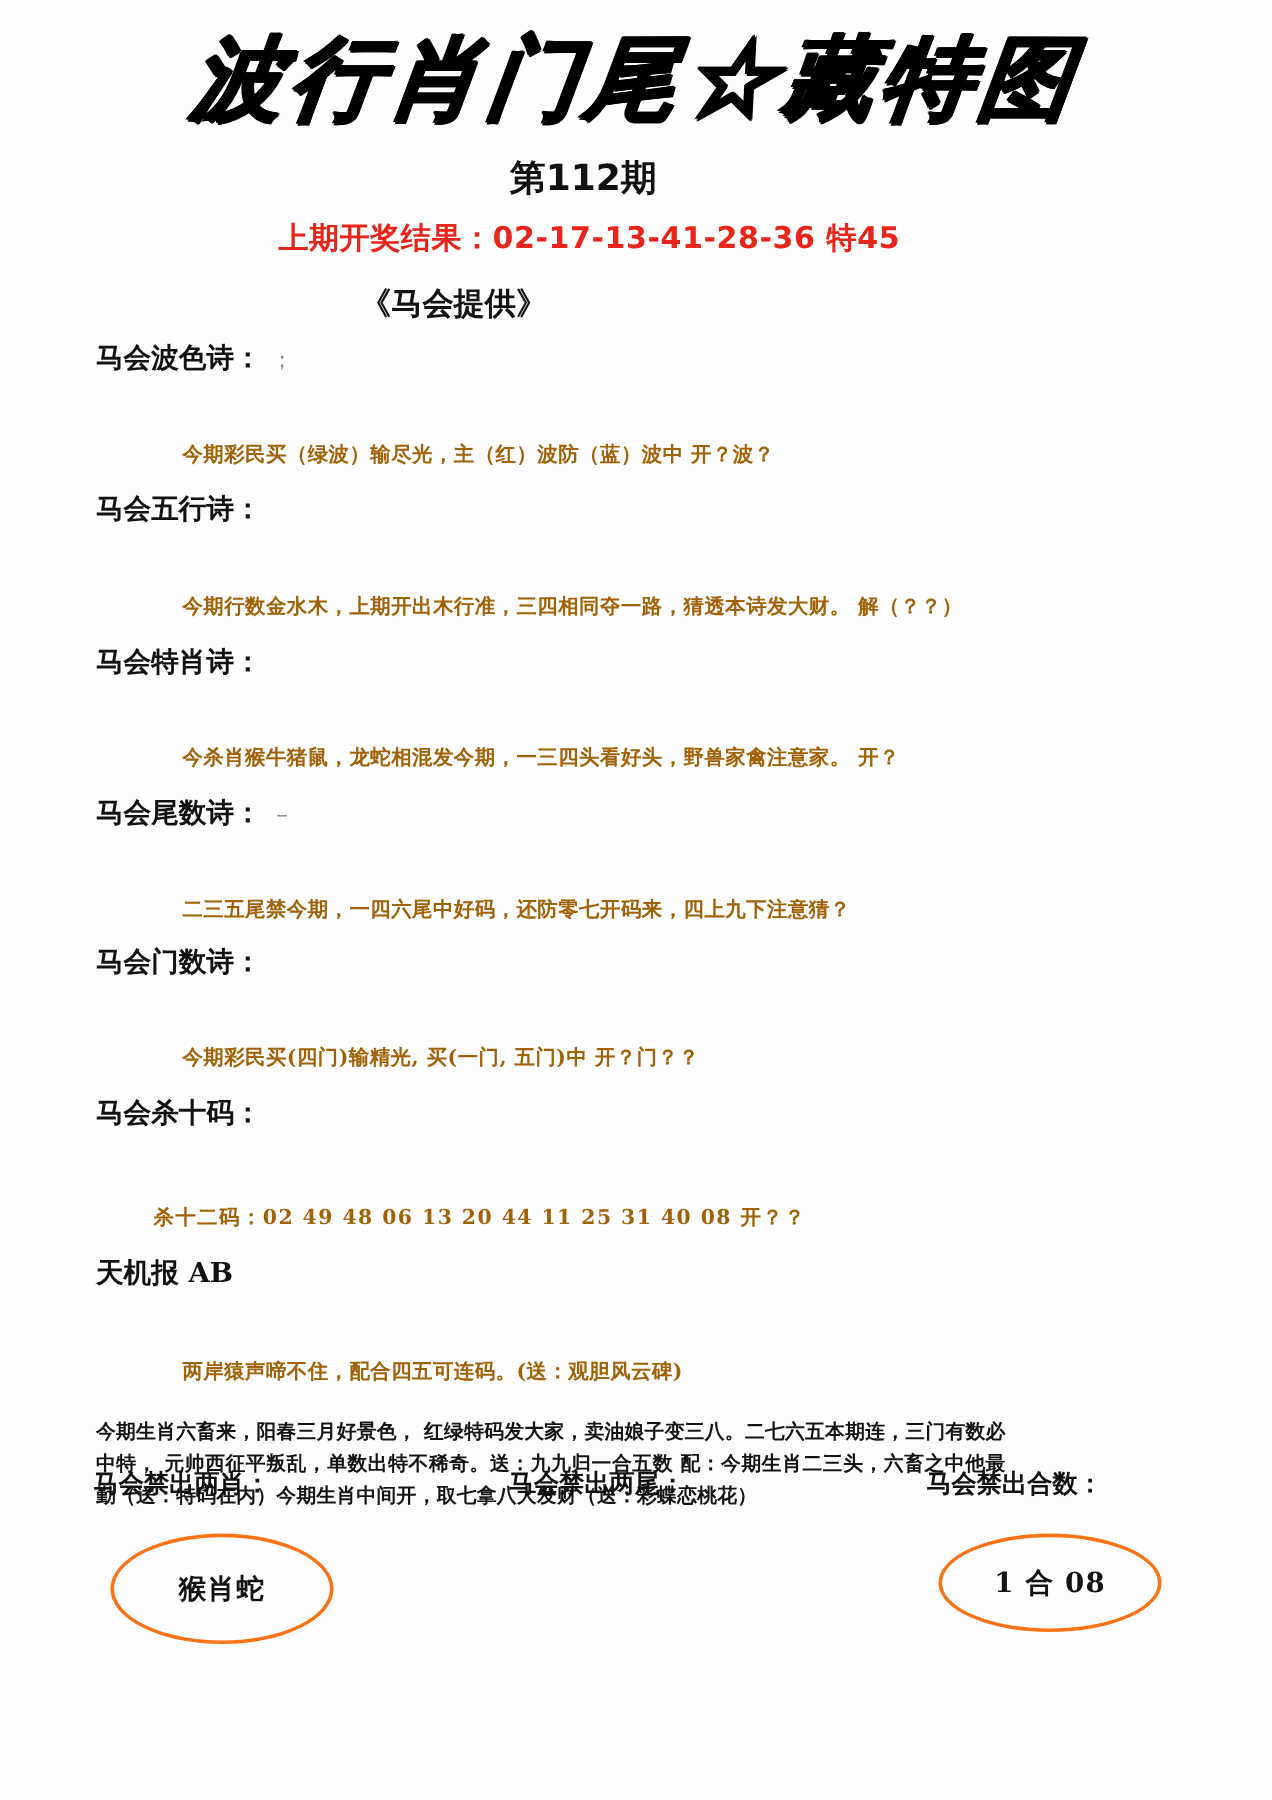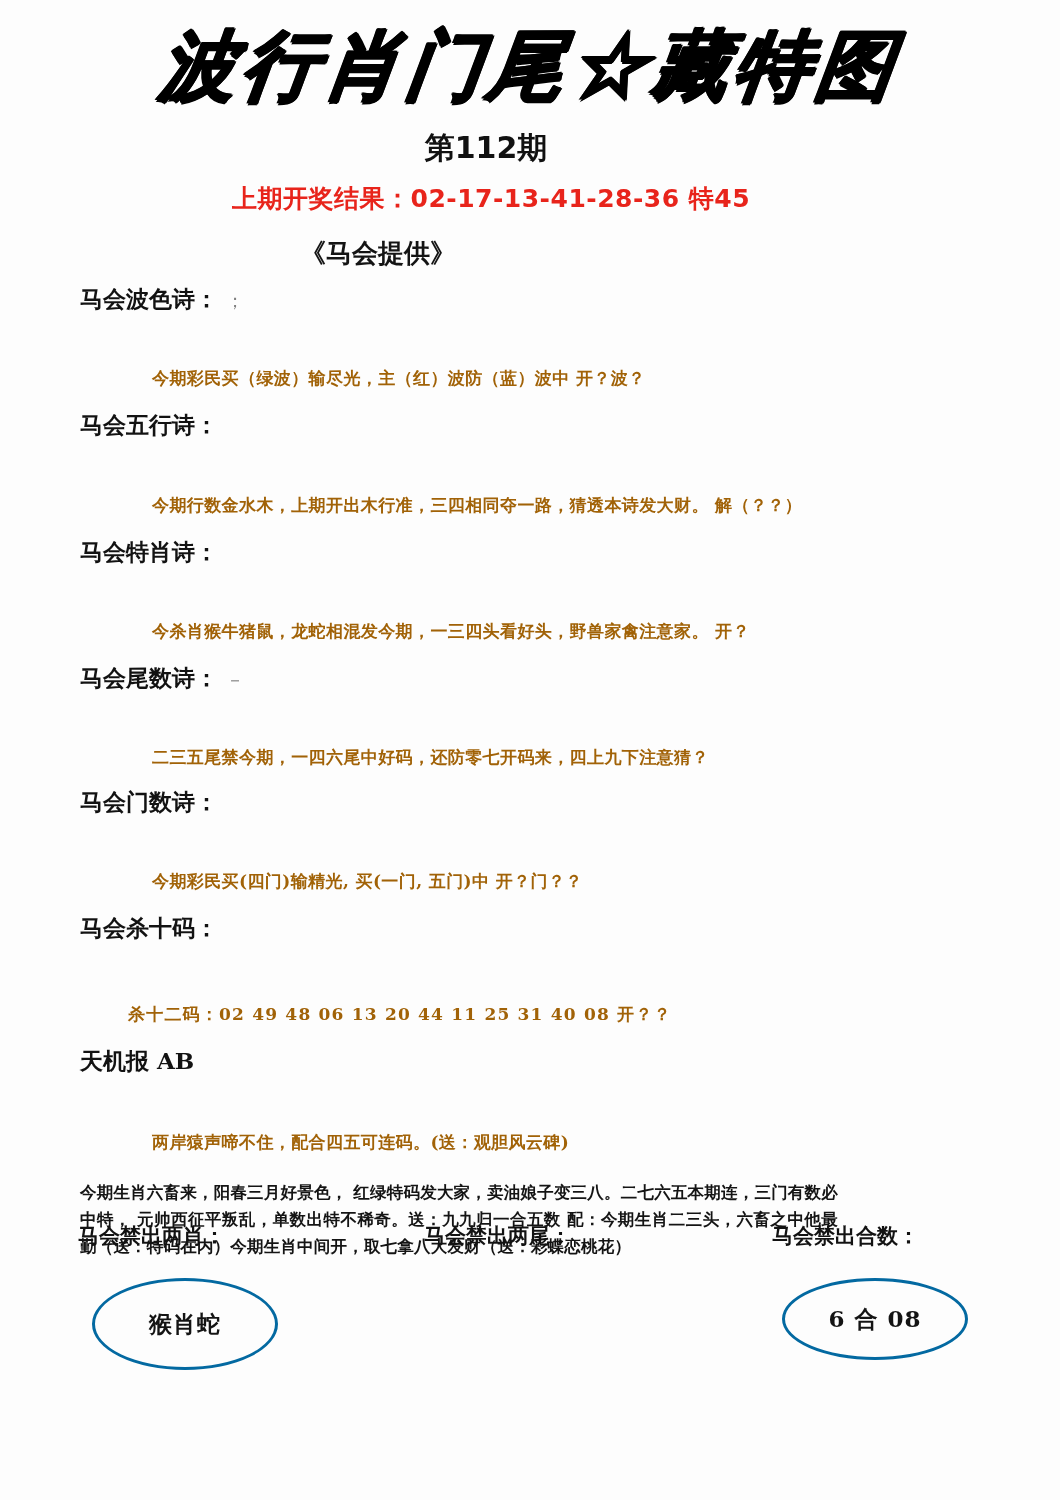--- a/index.html
+++ b/index.html
@@ -162,21 +162,21 @@
     font-weight: bold;
     color: #121212;
     white-space: nowrap;
   }
   .oval-wrap {
     margin-top: 28px;
   }
   .oval {
     width: 184px;
     height: 84px;
-    border: 3px solid #0369a1;
+    border: 3px solid #f97316;
     border-radius: 50%;
     display: flex;
     align-items: center;
     justify-content: center;
     font-family: "DejaVu Serif", "Liberation Serif", serif;
     font-size: 23px;
     font-weight: bold;
     color: #141414;
     letter-spacing: 1px;
     box-sizing: border-box;
@@ -261,19 +261,19 @@
       </div>
     </div>
 
     <div class="forbid-col c2">
       <div class="forbid-label">马会禁出两尾：</div>
     </div>
 
     <div class="forbid-col c3">
       <div class="forbid-label">马会禁出合数：</div>
       <div class="oval-wrap">
-        <div class="oval c3">6 合 08</div>
+        <div class="oval c3">1 合 08</div>
       </div>
     </div>
 
   </div>
 
 </div>
 
 </body></html>

